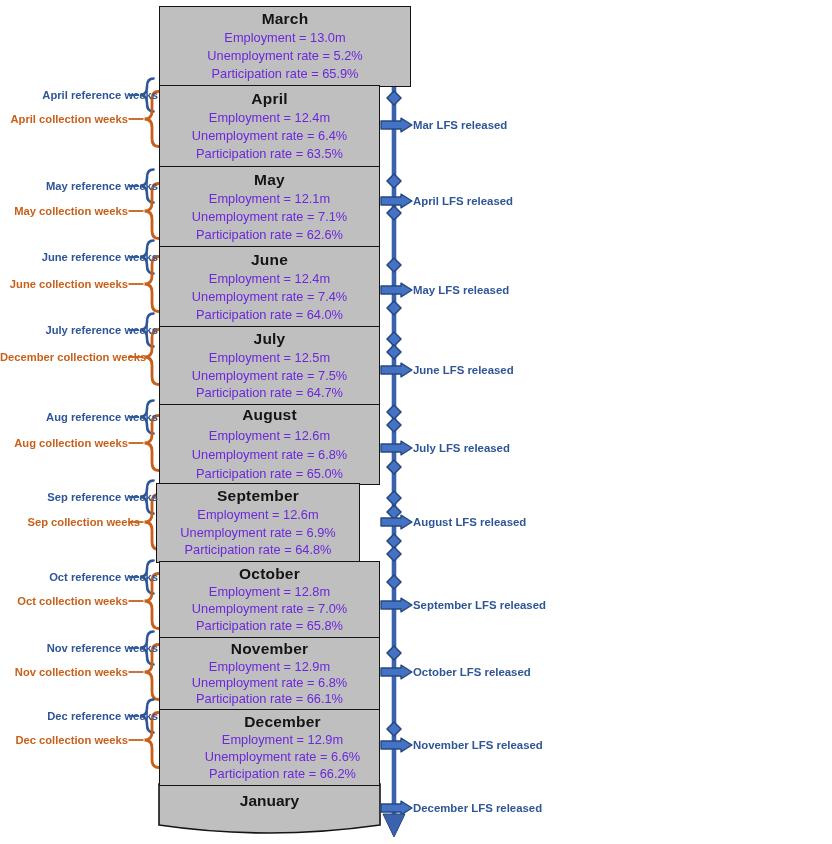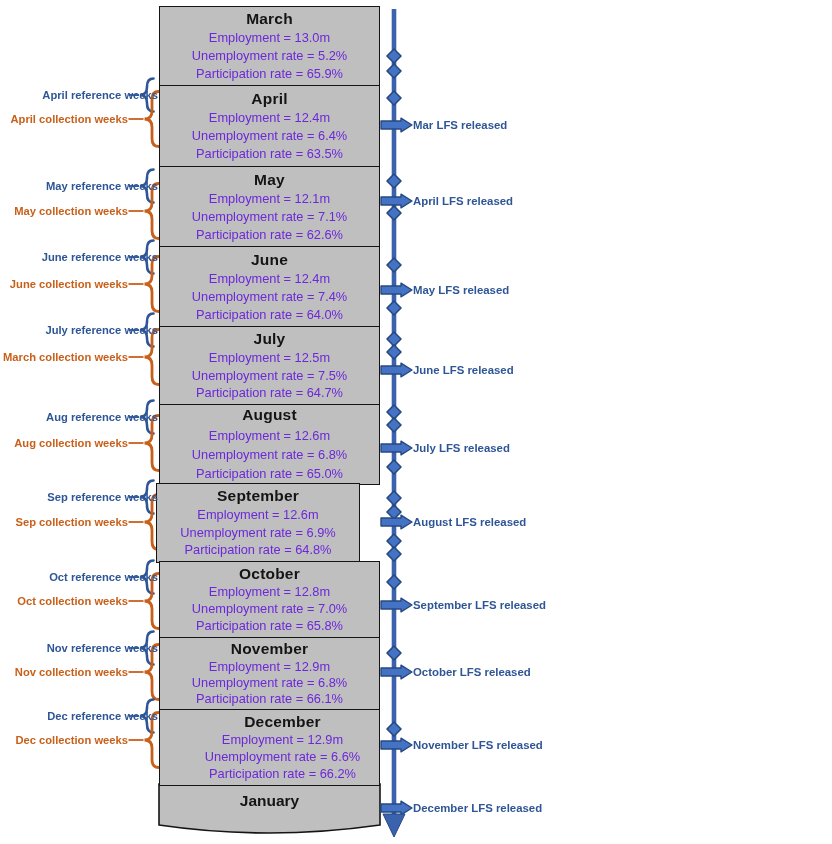--- a/index.html
+++ b/index.html
@@ -97,21 +97,21 @@
       <polygon points="381,286 401,286 401,283.2 412,290 401,296.8 401,294 381,294" fill="#4472c4" stroke="#27497f" stroke-width="1.4" stroke-linejoin="round"></polygon>
       <polygon points="381,366 401,366 401,363.2 412,370 401,376.8 401,374 381,374" fill="#4472c4" stroke="#27497f" stroke-width="1.4" stroke-linejoin="round"></polygon>
       <polygon points="381,444 401,444 401,441.2 412,448 401,454.8 401,452 381,452" fill="#4472c4" stroke="#27497f" stroke-width="1.4" stroke-linejoin="round"></polygon>
       <polygon points="381,518 401,518 401,515.2 412,522 401,528.8 401,526 381,526" fill="#4472c4" stroke="#27497f" stroke-width="1.4" stroke-linejoin="round"></polygon>
       <polygon points="381,601 401,601 401,598.2 412,605 401,611.8 401,609 381,609" fill="#4472c4" stroke="#27497f" stroke-width="1.4" stroke-linejoin="round"></polygon>
       <polygon points="381,668 401,668 401,665.2 412,672 401,678.8 401,676 381,676" fill="#4472c4" stroke="#27497f" stroke-width="1.4" stroke-linejoin="round"></polygon>
       <polygon points="381,741 401,741 401,738.2 412,745 401,751.8 401,749 381,749" fill="#4472c4" stroke="#27497f" stroke-width="1.4" stroke-linejoin="round"></polygon>
       <polygon points="381,804 401,804 401,801.2 412,808 401,814.8 401,812 381,812" fill="#4472c4" stroke="#27497f" stroke-width="1.4" stroke-linejoin="round"></polygon>
       <polygon points="383,814 405,814 394,837" fill="#3a62ad" stroke="#27497f" stroke-width="1" stroke-linejoin="round"></polygon>
     </svg>
-<div class="month-box" style="top: 6px; left: 159px; width: 221px; height: 80.5px;">
+<div class="month-box" style="top: 6px; left: 159px; width: 252px; height: 80.5px;">
       <div class="month-title">March</div>
       <div class="month-line">Employment = 13.0m</div>
       <div class="month-line">Unemployment rate = 5.2%</div>
       <div class="month-line">Participation rate = 65.9%</div>
     </div>
     <div class="month-box" style="top: 85px; left: 159px; width: 221px; height: 82.5px;">
       <div class="month-title">April</div>
       <div class="month-line">Employment = 12.4m</div>
       <div class="month-line">Unemployment rate = 6.4%</div>
       <div class="month-line">Participation rate = 63.5%</div>
@@ -165,25 +165,25 @@
       <div class="month-line">Participation rate = 66.2%</div>
     </div>
     <div class="jan-title" style="top: 792px; left: 159px; width: 221px;">January</div>
     <div class="side-label ref" style="top: 87.5px;">April reference weeks</div>
     <div class="side-label col" style="top: 111.5px;">April collection weeks</div>
     <div class="side-label ref" style="top: 178.5px;">May reference weeks</div>
     <div class="side-label col" style="top: 203.5px;">May collection weeks</div>
     <div class="side-label ref" style="top: 249.5px;">June reference weeks</div>
     <div class="side-label col" style="top: 276.5px;">June collection weeks</div>
     <div class="side-label ref" style="top: 322.5px;">July reference weeks</div>
-    <div class="side-label col" style="top: 349.5px;">March collection weeks</div>
+    <div class="side-label col" style="top: 349.5px;">December collection weeks</div>
     <div class="side-label ref" style="top: 409.5px;">Aug reference weeks</div>
     <div class="side-label col" style="top: 435.5px;">Aug collection weeks</div>
     <div class="side-label ref" style="top: 489.5px;">Sep reference weeks</div>
-    <div class="side-label col" style="top: 514.5px;">Sep collection weeks</div>
+    <div class="side-label col" style="top: 514.5px; padding-left: 12px;">Sep collection weeks</div>
     <div class="side-label ref" style="top: 569.5px;">Oct reference weeks</div>
     <div class="side-label col" style="top: 593.5px;">Oct collection weeks</div>
     <div class="side-label ref" style="top: 640.5px;">Nov reference weeks</div>
     <div class="side-label col" style="top: 664.5px;">Nov collection weeks</div>
     <div class="side-label ref" style="top: 708.5px;">Dec reference weeks</div>
     <div class="side-label col" style="top: 732.5px;">Dec collection weeks</div>
     <div class="release-label" style="top: 117px; left: 413px;">Mar LFS released</div>
     <div class="release-label" style="top: 193px; left: 413px;">April LFS released</div>
     <div class="release-label" style="top: 282px; left: 413px;">May LFS released</div>
     <div class="release-label" style="top: 362px; left: 413px;">June LFS released</div>

